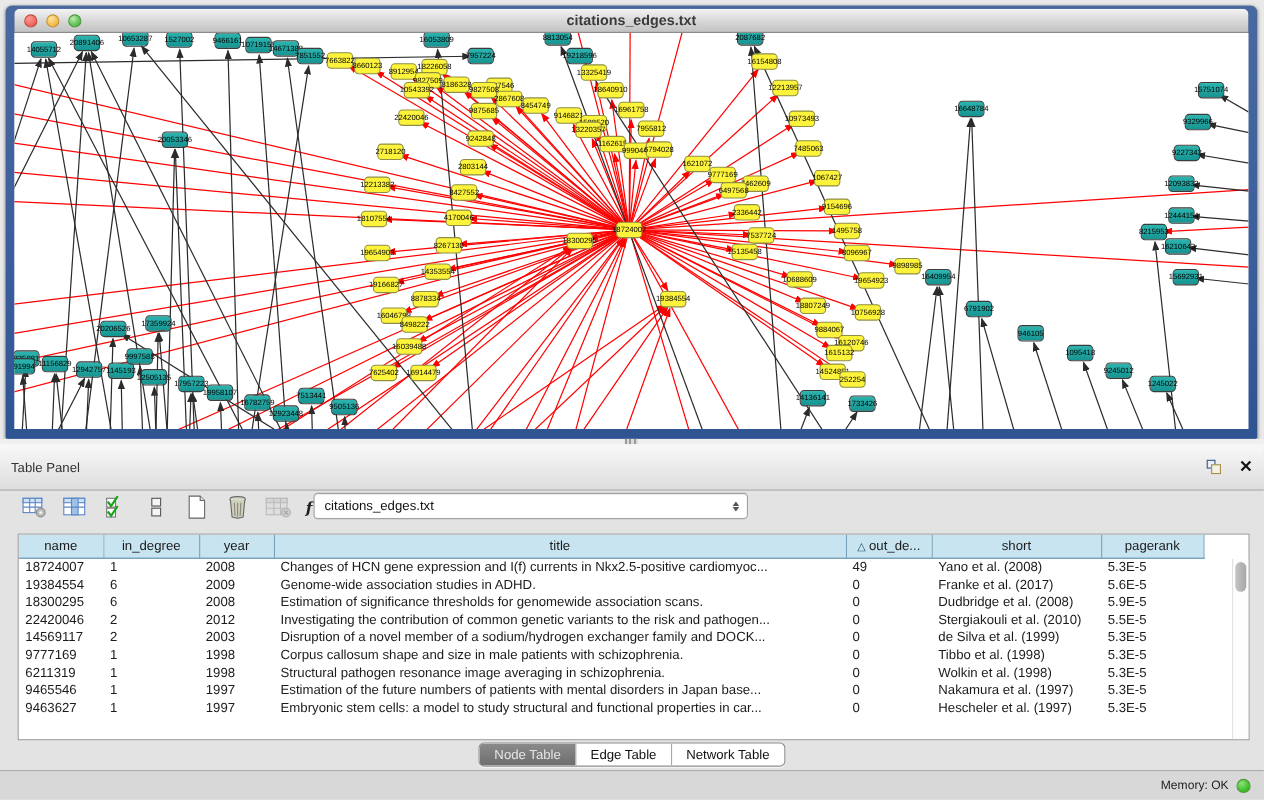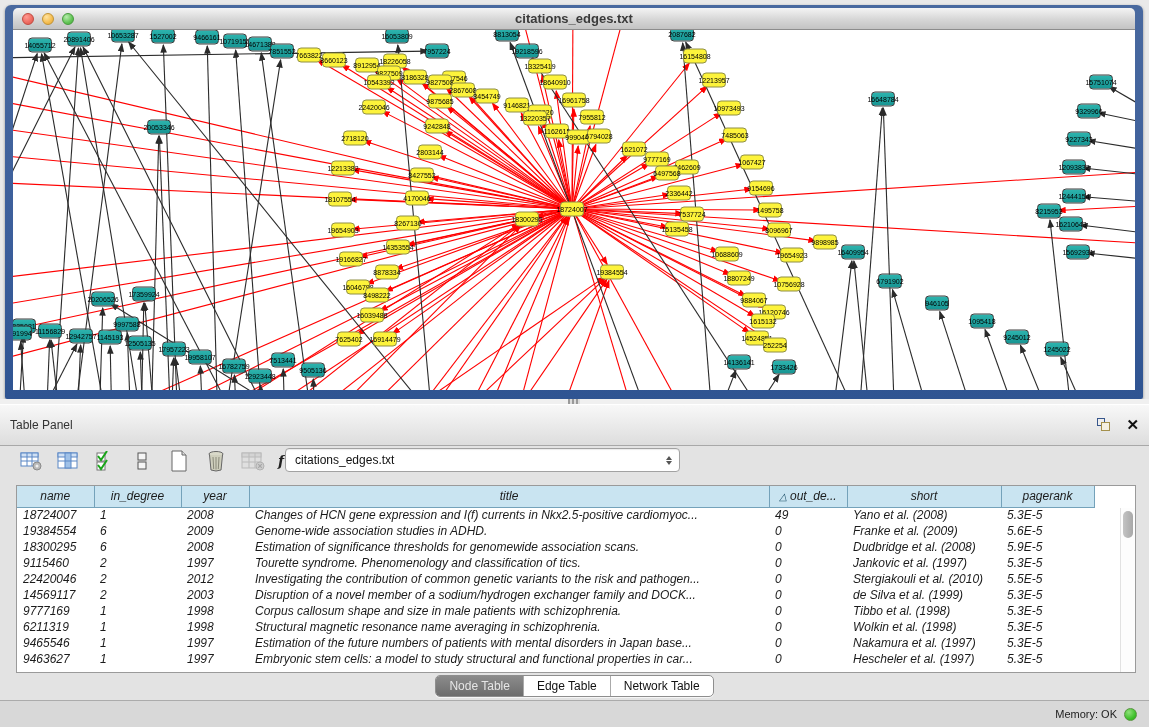--- a/index.html
+++ b/index.html
@@ -53,21 +53,21 @@
     border:1px solid #a2a2a2; border-radius:4px; font-size:12px; color:#111;
     display:flex; align-items:center; padding-left:9px; box-shadow:inset 0 1px 1px rgba(0,0,0,.08);}
   .combo .arrows { margin-left:auto; margin-right:7px; display:flex; flex-direction:column; gap:1px; }
   .combo .arrows i { width:0; height:0; border-left:3.5px solid transparent; border-right:3.5px solid transparent; }
   .combo .arrows .up { border-bottom:4px solid #555; }
   .combo .arrows .dn { border-top:4px solid #555; }
 
   
   .tbl-wrap { position:absolute; left:16px; top:81px; width:1120px; height:188px;
     background:#fff; border:1px solid #9a9a9a; overflow:hidden; }
-  table.grid { border-collapse:collapse; table-layout:fixed; width:1077px;font-style:italic; }
+  table.grid { border-collapse:collapse; table-layout:fixed; width:1077px; }
   table.grid th { height:21px; background:#c9e4f1; border-right:1px solid #74a2ba;
     border-bottom:1px solid #74a2ba; font-size:12px; font-weight:normal; color:#1b1b1b; text-align:center;
     overflow:hidden; white-space:nowrap; }
   table.grid th .sort { color:#1d4f68; font-size:10px; margin-right:3px; }
   table.grid td { height:16px; font-size:12px; color:#1b1b1b; padding:0 0 0 6px;
     white-space:nowrap; overflow:hidden; }
   .vscroll { position:absolute; right:0; top:22px; bottom:0; width:15px; background:#fdfdfd; border-left:1px solid #e2e2e2; }
   .vthumb { position:absolute; left:2px; top:3px; width:10px; height:27px; border-radius:5px;
     background:linear-gradient(90deg,#c4c4c4,#a8a8a8); }
 
@@ -739,42 +739,33 @@
             <td>49</td>
             <td>Yano et al. (2008)</td>
             <td>5.3E-5</td>
           </tr>
           <tr>
             <td>19384554</td>
             <td>6</td>
             <td>2009</td>
             <td>Genome-wide association studies in ADHD.</td>
             <td>0</td>
-            <td>Franke et al. (2009)</td>
+            <td>Franke et al. (2017)</td>
             <td>5.6E-5</td>
           </tr>
           <tr>
             <td>18300295</td>
             <td>6</td>
             <td>2008</td>
             <td>Estimation of significance thresholds for genomewide association scans.</td>
             <td>0</td>
             <td>Dudbridge et al. (2008)</td>
             <td>5.9E-5</td>
           </tr>
           <tr>
-            <td>9115460</td>
-            <td>2</td>
-            <td>1997</td>
-            <td>Tourette syndrome. Phenomenology and classification of tics.</td>
-            <td>0</td>
-            <td>Jankovic et al. (1997)</td>
-            <td>5.3E-5</td>
-          </tr>
-          <tr>
             <td>22420046</td>
             <td>2</td>
             <td>2012</td>
             <td>Investigating the contribution of common genetic variants to the risk and pathogen...</td>
             <td>0</td>
             <td>Stergiakouli et al. (2010)</td>
             <td>5.5E-5</td>
           </tr>
           <tr>
             <td>14569117</td>
@@ -791,21 +782,21 @@
             <td>1998</td>
             <td>Corpus callosum shape and size in male patients with schizophrenia.</td>
             <td>0</td>
             <td>Tibbo et al. (1998)</td>
             <td>5.3E-5</td>
           </tr>
           <tr>
             <td>6211319</td>
             <td>1</td>
             <td>1998</td>
-            <td>Structural magnetic resonance name averaging in schizophrenia.</td>
+            <td>Structural pathogen resonance image averaging in schizophrenia.</td>
             <td>0</td>
             <td>Wolkin et al. (1998)</td>
             <td>5.3E-5</td>
           </tr>
           <tr>
             <td>9465546</td>
             <td>1</td>
             <td>1997</td>
             <td>Estimation of the future numbers of patients with mental disorders in Japan base...</td>
             <td>0</td>

